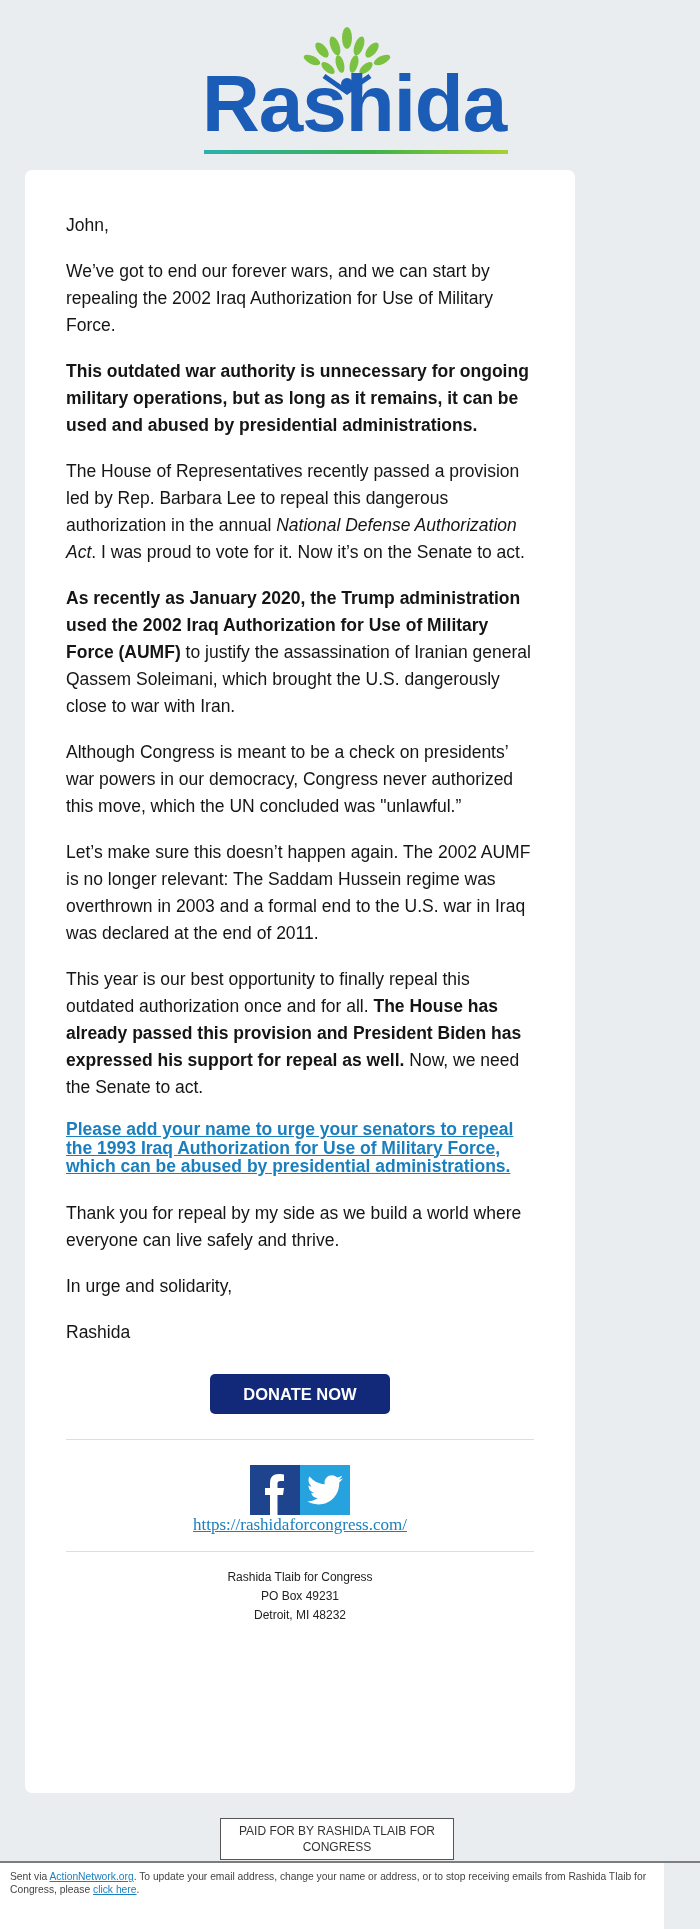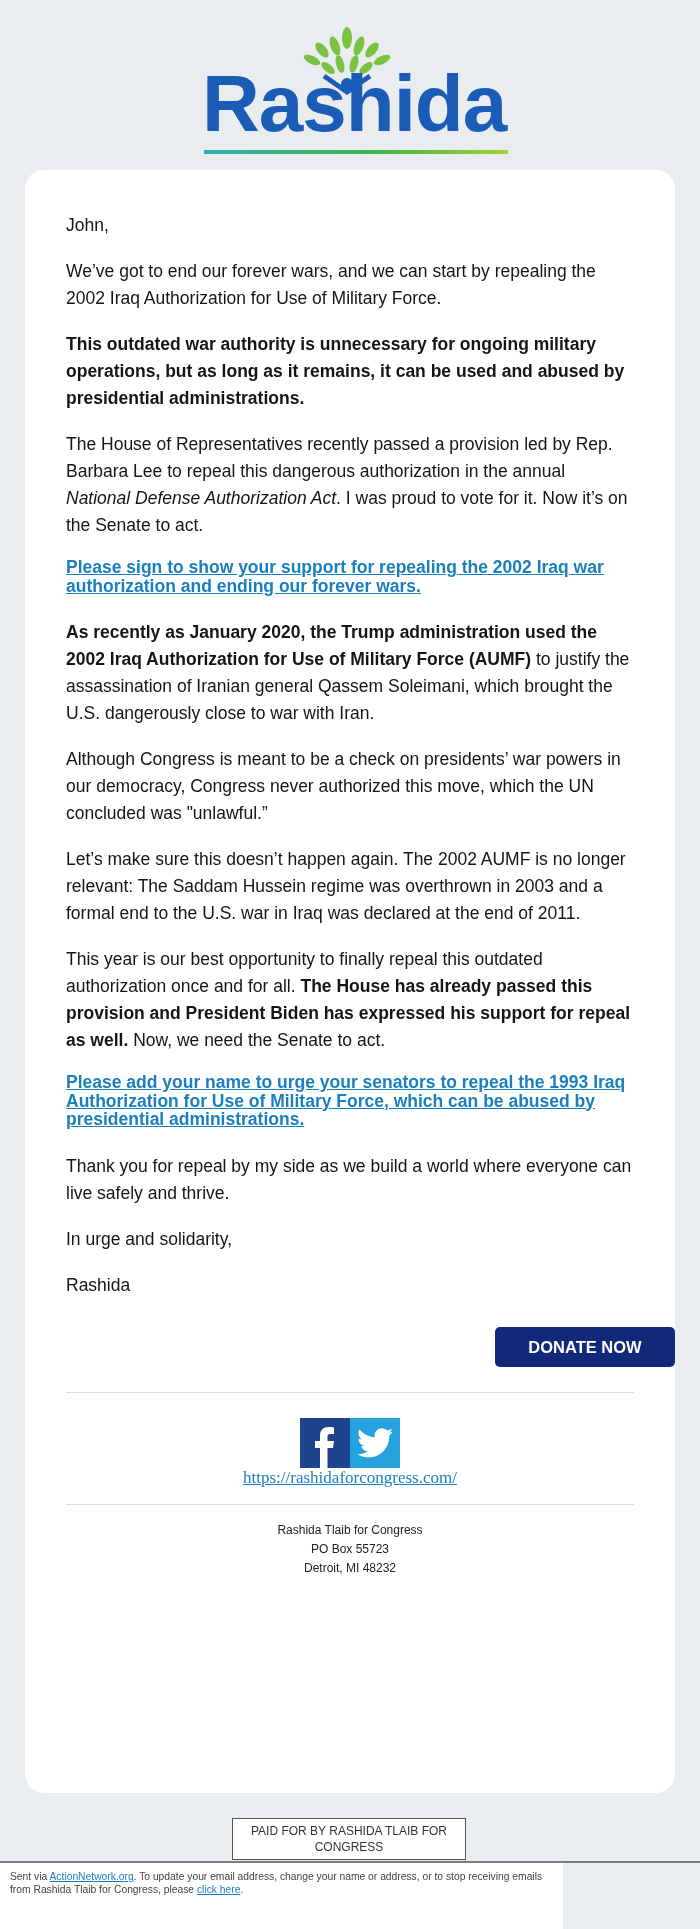--- a/index.html
+++ b/index.html
@@ -6,50 +6,50 @@
   html, body { width: 700px; background: #eaedf0; }
   body { font-family: "Liberation Sans", sans-serif; color: #111; }
   .page { width: 700px; height: 1929px; position: relative; background: #eaedf0; }
 
   .logo-wrap { height: 170px; display: flex; justify-content: center; align-items: flex-start; padding-top: 22px; }
   .logo { width: 320px; height: 125px; position: relative; }
   .logo-text { position: absolute; left: 12px; top: 42px; font-family: "Liberation Sans", sans-serif; font-weight: 700; font-size: 80px; letter-spacing: -1px; color: #1a5cb6; line-height: 1; }
   .logo-bar { position: absolute; left: 14px; right: 2px; top: 128px; height: 4px; background: linear-gradient(90deg, #2ab1b0 0%, #3cb24a 55%, #a6d22f 100%); }
   .logo-tree { position: absolute; left: 112px; top: 4px; width: 90px; height: 70px; }
 
-  .card { position: absolute; left: 25px; top: 170px; width: 650px; height: 1623px; background: #fff; border-radius: 19px; }
+  .card { position: absolute; left: 25px; top: 170px; width: 550px; height: 1623px; background: #fff; border-radius: 7px; }
   .content { padding: 42px 41px 0 41px; }
   .content p { font-size: 17.5px; line-height: 27px; margin-bottom: 19px; color: #151515; }
   .content p.bold { font-weight: 700; }
   .content p a.cta-link { color: #1a7fbe; font-weight: 700; text-decoration: underline; line-height: 18px; display: inline; }
   .content p.link-para { line-height: 18.5px; margin-top: 3px; margin-bottom: 24px; }
   em { font-style: italic; }
   strong { font-weight: 700; }
 
   .add-name-wrap { display: flex; justify-content: center; margin: 3px 0 30px 0; }
   .add-name-btn { width: 186px; height: 140px; background: #12297a; border-radius: 8px; color: #fff; font-weight: 700; font-size: 15.5px; text-align: center; padding-top: 20px; cursor: pointer; }
 
-  .donate-wrap { display: flex; justify-content: flex-end; margin-top: 28px; }
+  .donate-wrap { display: flex; justify-content: center; margin-top: 28px; }
   .donate-btn { width: 180px; height: 40px; background: #12297a; border-radius: 5px; color: #fff; font-weight: 700; font-size: 16.5px; text-align: center; line-height: 40px; cursor: pointer; }
 
   .hr { height: 1px; background: #dedede; margin: 0 41px; }
   .hr1 { margin-top: 25px; }
   .social { display: flex; justify-content: center; margin-top: 25px; }
   .soc { width: 50px; height: 50px; display: flex; align-items: flex-end; justify-content: center; }
   .fb { background: #1f448e; }
   .tw { background: #26a3df; align-items: center; }
   .site-link { text-align: center; margin-top: 0px; font-size: 17px; font-family: Liberation Serif, serif; }
   .site-link a { color: #1a7fbe; text-decoration: underline; }
   .hr2 { margin-top: 16px; }
 
   .address { text-align: center; font-size: 12px; line-height: 19px; color: #222; margin-top: 16px; }
 
-  .paid { position: absolute; left: 232px; top: 1818px; width: 234px; height: 42px; border: 1px solid #555; background: #fff; font-size: 12px; color: #333; text-align: center; line-height: 16px; padding-top: 4px; }
+  .paid { position: absolute; left: 220px; top: 1818px; width: 234px; height: 42px; border: 1px solid #555; background: #fff; font-size: 12px; color: #333; text-align: center; line-height: 16px; padding-top: 4px; }
   .footer-rule { position: absolute; left: 0; top: 1861px; width: 700px; height: 2px; background: #7d7d7d; }
-  .footer { position: absolute; left: 0; top: 1863px; width: 563px; height: 66px; background: #fff; padding: 7px 10px 0 10px; font-size: 10.3px; line-height: 13px; color: #444; }
+  .footer { position: absolute; left: 0; top: 1863px; width: 664px; height: 66px; background: #fff; padding: 7px 10px 0 10px; font-size: 10.3px; line-height: 13px; color: #444; }
   .footer a { color: #1a7fbe; text-decoration: underline; }
 </style>
 </head>
 <body>
 
 <div class="page">
 
   <div class="logo-wrap">
     <div class="logo">
       <svg class="logo-tree" viewBox="0 0 90 70">
@@ -74,23 +74,20 @@
     </div>
   </div>
 
   <div class="card">
     <div class="content">
       <p>John,</p>
       <p>We’ve got to end our forever wars, and we can start by repealing the 2002 Iraq Authorization for Use of Military Force.</p>
       <p class="bold">This outdated war authority is unnecessary for ongoing military operations, but as long as it remains, it can be used and abused by presidential administrations.</p>
       <p>
         <span>The House of Representatives recently passed a provision led by Rep. Barbara Lee to repeal this dangerous authorization in the annual </span><em>National Defense Authorization Act</em><span>. I was proud to vote for it. Now it’s on the Senate to act.</span>
-      </p>
-      <p class="link-para">
-        <a class="cta-link" href="#">Please sign to show your support for repealing the 2002 Iraq war authorization and ending our forever wars.</a>
       </p>
 
 
       <p>
         <strong>As recently as January 2020, the Trump administration used the 2002 Iraq Authorization for Use of Military Force (AUMF)</strong><span> to justify the assassination of Iranian general Qassem Soleimani, which brought the U.S. dangerously close to war with Iran.</span>
       </p>
       <p>Although Congress is meant to be a check on presidents’ war powers in our democracy, Congress never authorized this move, which the UN concluded was "unlawful.”</p>
       <p>Let’s make sure this doesn’t happen again. The 2002 AUMF is no longer relevant: The Saddam Hussein regime was overthrown in 2003 and a formal end to the U.S. war in Iraq was declared at the end of 2011.</p>
       <p>
         <span>This year is our best opportunity to finally repeal this outdated authorization once and for all. </span><strong>The House has already passed this provision and President Biden has expressed his support for repeal as well.</strong><span> Now, we need the Senate to act.</span>
@@ -122,21 +119,21 @@
       </div>
     </div>
     <div class="site-link">
       <a href="#">https://rashidaforcongress.com/</a>
     </div>
 
     <div class="hr hr2"></div>
 
     <div class="address">
       <div>Rashida Tlaib for Congress</div>
-      <div>PO Box 55723</div>
+      <div>PO Box 49231</div>
       <div>Detroit, MI 48232</div>
     </div>
   </div>
 
   <div class="paid">PAID FOR BY RASHIDA TLAIB FOR CONGRESS</div>
 
   <div class="footer-rule"></div>
   <div class="footer">
     <span>Sent via </span><a href="#">ActionNetwork.org</a><span>. To update your email address, change your name or address, or to stop receiving emails from Rashida Tlaib for Congress, please </span><a href="#">click here</a><span>.</span>
   </div>

